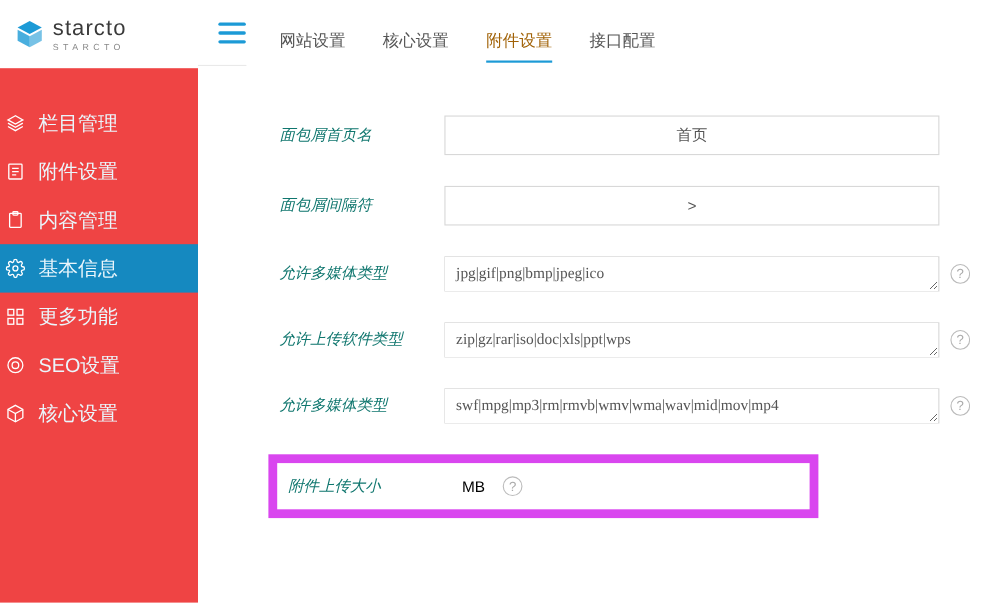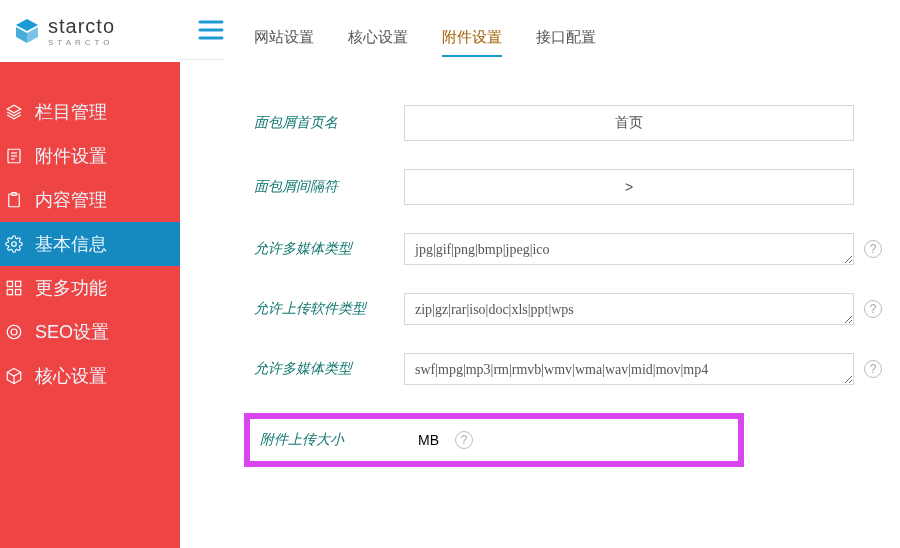--- a/index.html
+++ b/index.html
@@ -138,21 +138,21 @@
       display:flex; align-items:center; justify-content:center;
       color:#aaa;
       font-size:12px;
       margin-left:10px;
       cursor:pointer;
       flex-shrink:0;
     }
     .unit { margin:0 6px 0 8px; color:#000000; }
 
     .highlight-box {
-      border: 6px solid #d946ef;
+      border: 8px solid #d946ef;
       padding: 12px 0 12px 0;
       margin-left: -10px;
       width: 500px;
     }
     .highlight-box .row { margin-bottom:0; padding-left:10px;}
   </style>
 </head>
 <body>
 
 <div class="app">

